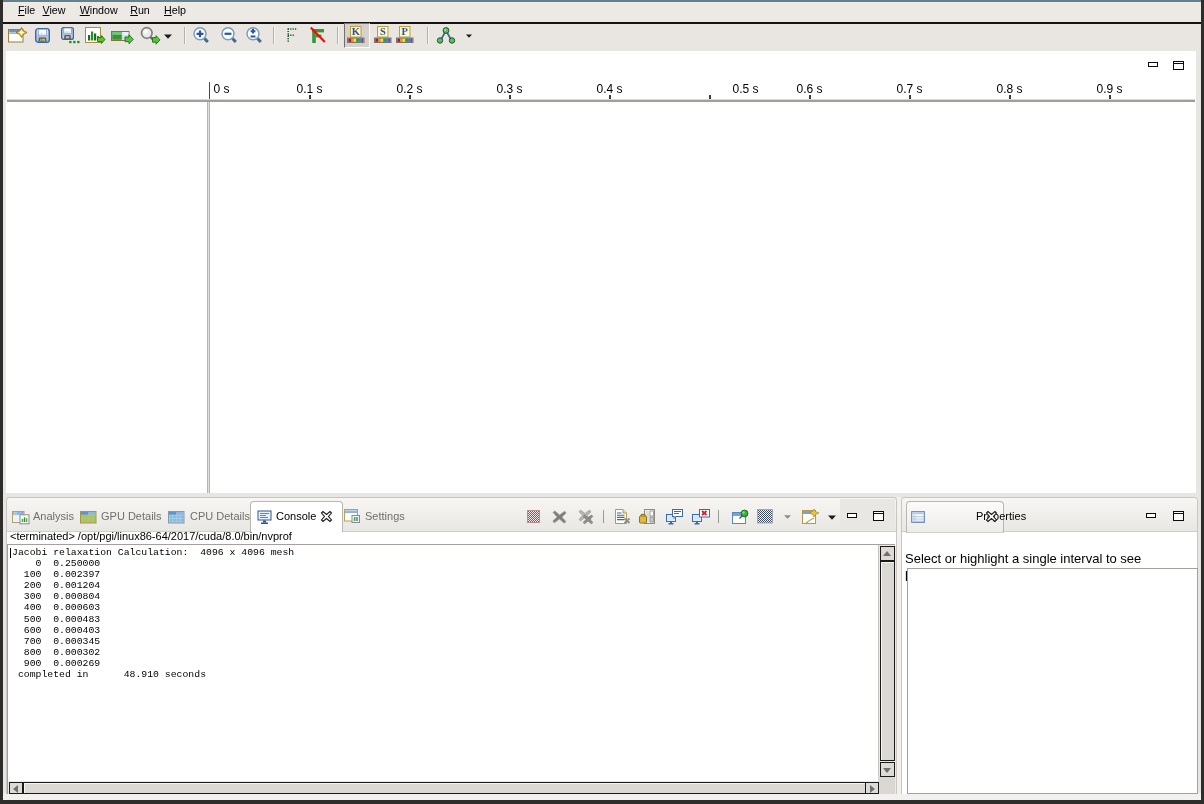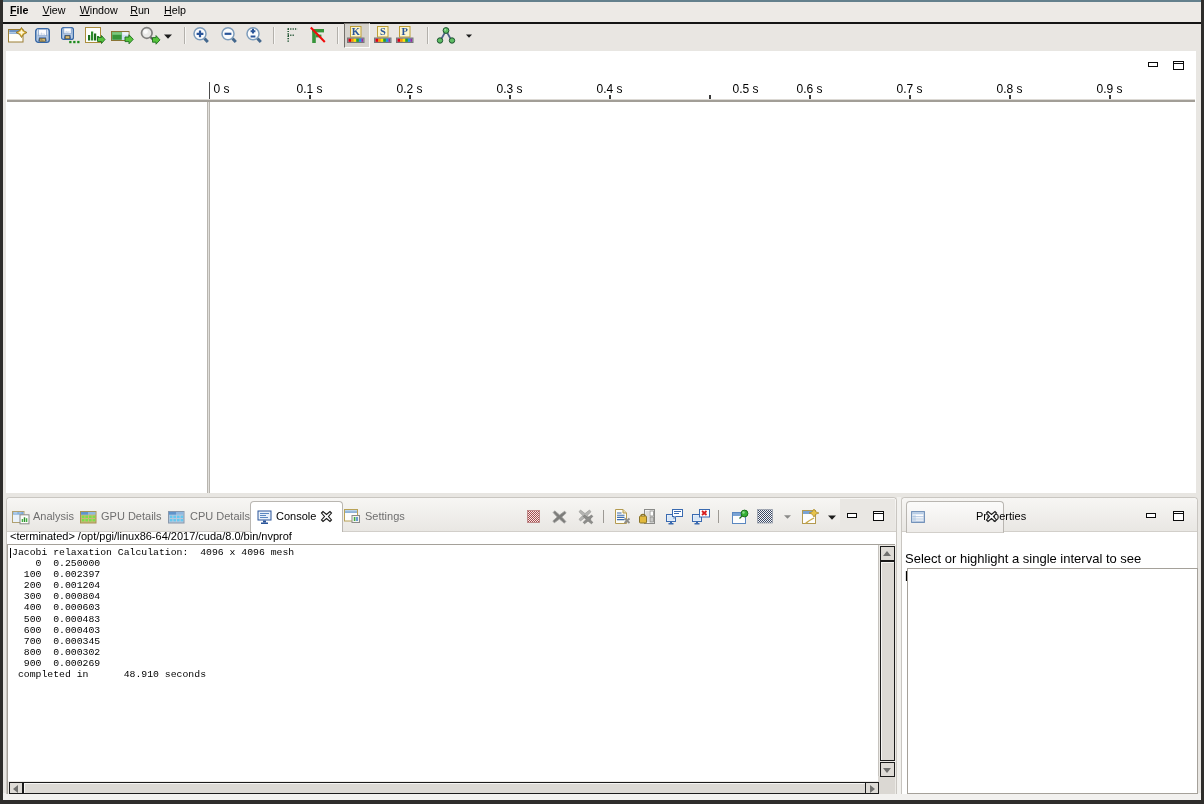--- a/index.html
+++ b/index.html
@@ -43,21 +43,21 @@
   .ptab{position:absolute;top:3px;height:30px;background:linear-gradient(#fbfbfa,#eeece9);border:1px solid #b9b6b1;border-bottom:1px solid #d2cfca;border-radius:4px 4px 0 0;}
   .ctext{font-family:"Liberation Mono",monospace;font-size:9.8px;line-height:11.1px;white-space:pre;color:#000;}
   
   .sbbtn{position:absolute;background:#dedbd6;border:1px solid #1a1a1a;}
   .sbthumb{position:absolute;background:#dcd9d4;border:1px solid #1a1a1a;box-shadow:inset 1px 1px 0 #f5f4f2;}
 </style>
 </head>
 <body>
 <div class="abs" id="topstrip"></div>
 <div class="abs" id="menubar">
-  <span class="mi" style="left:7px;font-weight:bold;"><u>F</u>ile</span>
+  <span class="mi" style="left:15px;"><u>F</u>ile</span>
   <span class="mi" style="left:39.5px;"><u>V</u>iew</span>
   <span class="mi" style="left:76.7px;"><u>W</u>indow</span>
   <span class="mi" style="left:127.2px;"><u>R</u>un</span>
   <span class="mi" style="left:161px;"><u>H</u>elp</span>
 </div>
 <div class="abs" id="menusep"></div>
 <div class="abs" id="toolbar">
 <svg style="left:5px;top:3px;" width="19" height="17" viewBox="0 0 19 17">
   <rect x="0.5" y="2.5" width="14.5" height="12.5" fill="#fffef8" stroke="#9c7e34"></rect>
   <rect x="1.2" y="3.2" width="13" height="1.6" fill="#4a7ab5"></rect>

